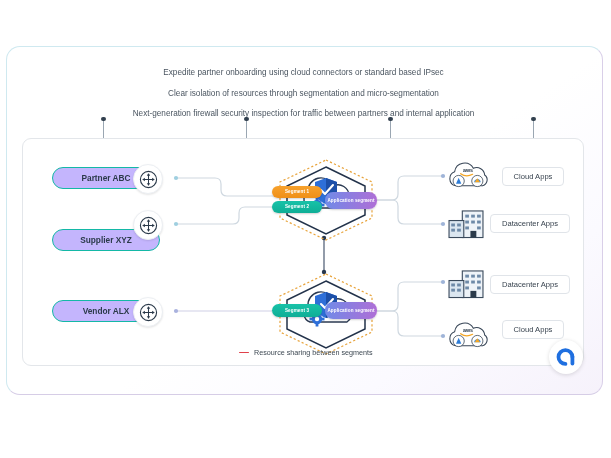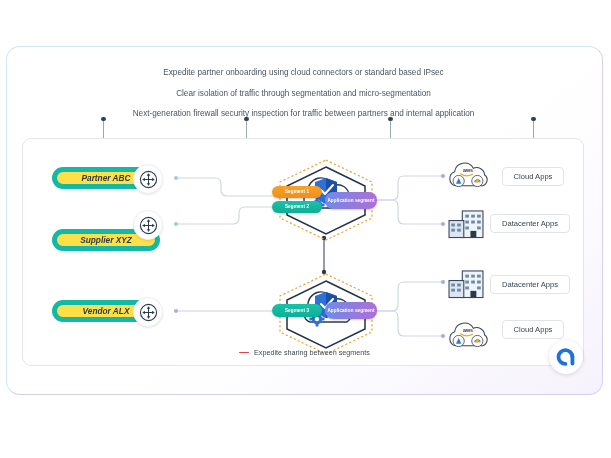--- a/index.html
+++ b/index.html
@@ -36,23 +36,23 @@
 
   
   .inner-panel{
     position:absolute;left:22px;top:138px;width:562px;height:228px;
     border:1px solid #e3e6ea;border-radius:9px;background:#ffffff;
     box-sizing:border-box;
   }
 
   
   .node-pill{
-    position:absolute;height:22px;border:5px solid #14b8a6;border-radius:11px;
-    background:#fde047;display:flex;align-items:center;justify-content:center;
-    font-size:8.3px;font-weight:bold;color:#2b3a4a;box-sizing:border-box;font-style:italic;
+    position:absolute;height:22px;border:1px solid #14b8a6;border-radius:11px;
+    background:#c4b5fd;display:flex;align-items:center;justify-content:center;
+    font-size:8.3px;font-weight:bold;color:#2b3a4a;box-sizing:border-box;
   }
   .router-icon{
     position:absolute;width:28px;height:28px;border-radius:50%;
     background:#ffffff;border:1.6px solid #eceff3;
     box-shadow:0 1px 2px rgba(0,0,0,.10);
     display:flex;align-items:center;justify-content:center;
   }
 
   
   .app-pill{
@@ -91,21 +91,21 @@
 
   svg{display:block;overflow:visible;}
 </style>
 </head>
 <body>
 
 <div class="outer-card"></div>
 
 <div class="headline-row">
   <div class="headline">Expedite partner onboarding using cloud connectors or standard based IPsec</div>
-  <div class="headline">Clear isolation of traffic through segmentation and micro-segmentation</div>
+  <div class="headline">Clear isolation of resources through segmentation and micro-segmentation</div>
   <div class="headline">Next-generation firewall security inspection for traffic between partners and internal application</div>
 </div>
 
 <div class="stub" style="left:103px;top:119px;height:19px;">
   <div class="dot"></div>
   </div>
 <div class="stub" style="left:246px;top:119px;height:19px;">
   <div class="dot"></div>
   </div>
 <div class="stub" style="left:390px;top:119px;height:19px;">
@@ -339,21 +339,21 @@
     <path d="M42,33 a5,5 0 0 1 9,-3 a4,4 0 0 1 1,3 z" fill="#4a90d9"></path>
     <path d="M47,27 l4,6 h-8 z" fill="#f5a623"></path>
   </svg>
 </div>
 <div class="app-pill" style="left:502px;top:320px;width:62px;">
   <span>Cloud Apps</span>
 </div>
 
 <div class="legend">
   <span class="legend-dash"></span>
-  <span>Expedite sharing between segments</span>
+  <span>Resource sharing between segments</span>
 </div>
 
 <div class="logo">
   <svg width="22" height="22" viewBox="0 0 24 24">
     <path d="M19,12 a7.6,7.6 0 1 0 -7.6,7.6" fill="none" stroke="#1f6fe0" stroke-width="4.1" stroke-linecap="round"></path>
     <line x1="19" y1="11.6" x2="19" y2="19.2" stroke="#1f6fe0" stroke-width="4.1" stroke-linecap="round"></line>
   </svg>
 </div>
 
 </body></html>

